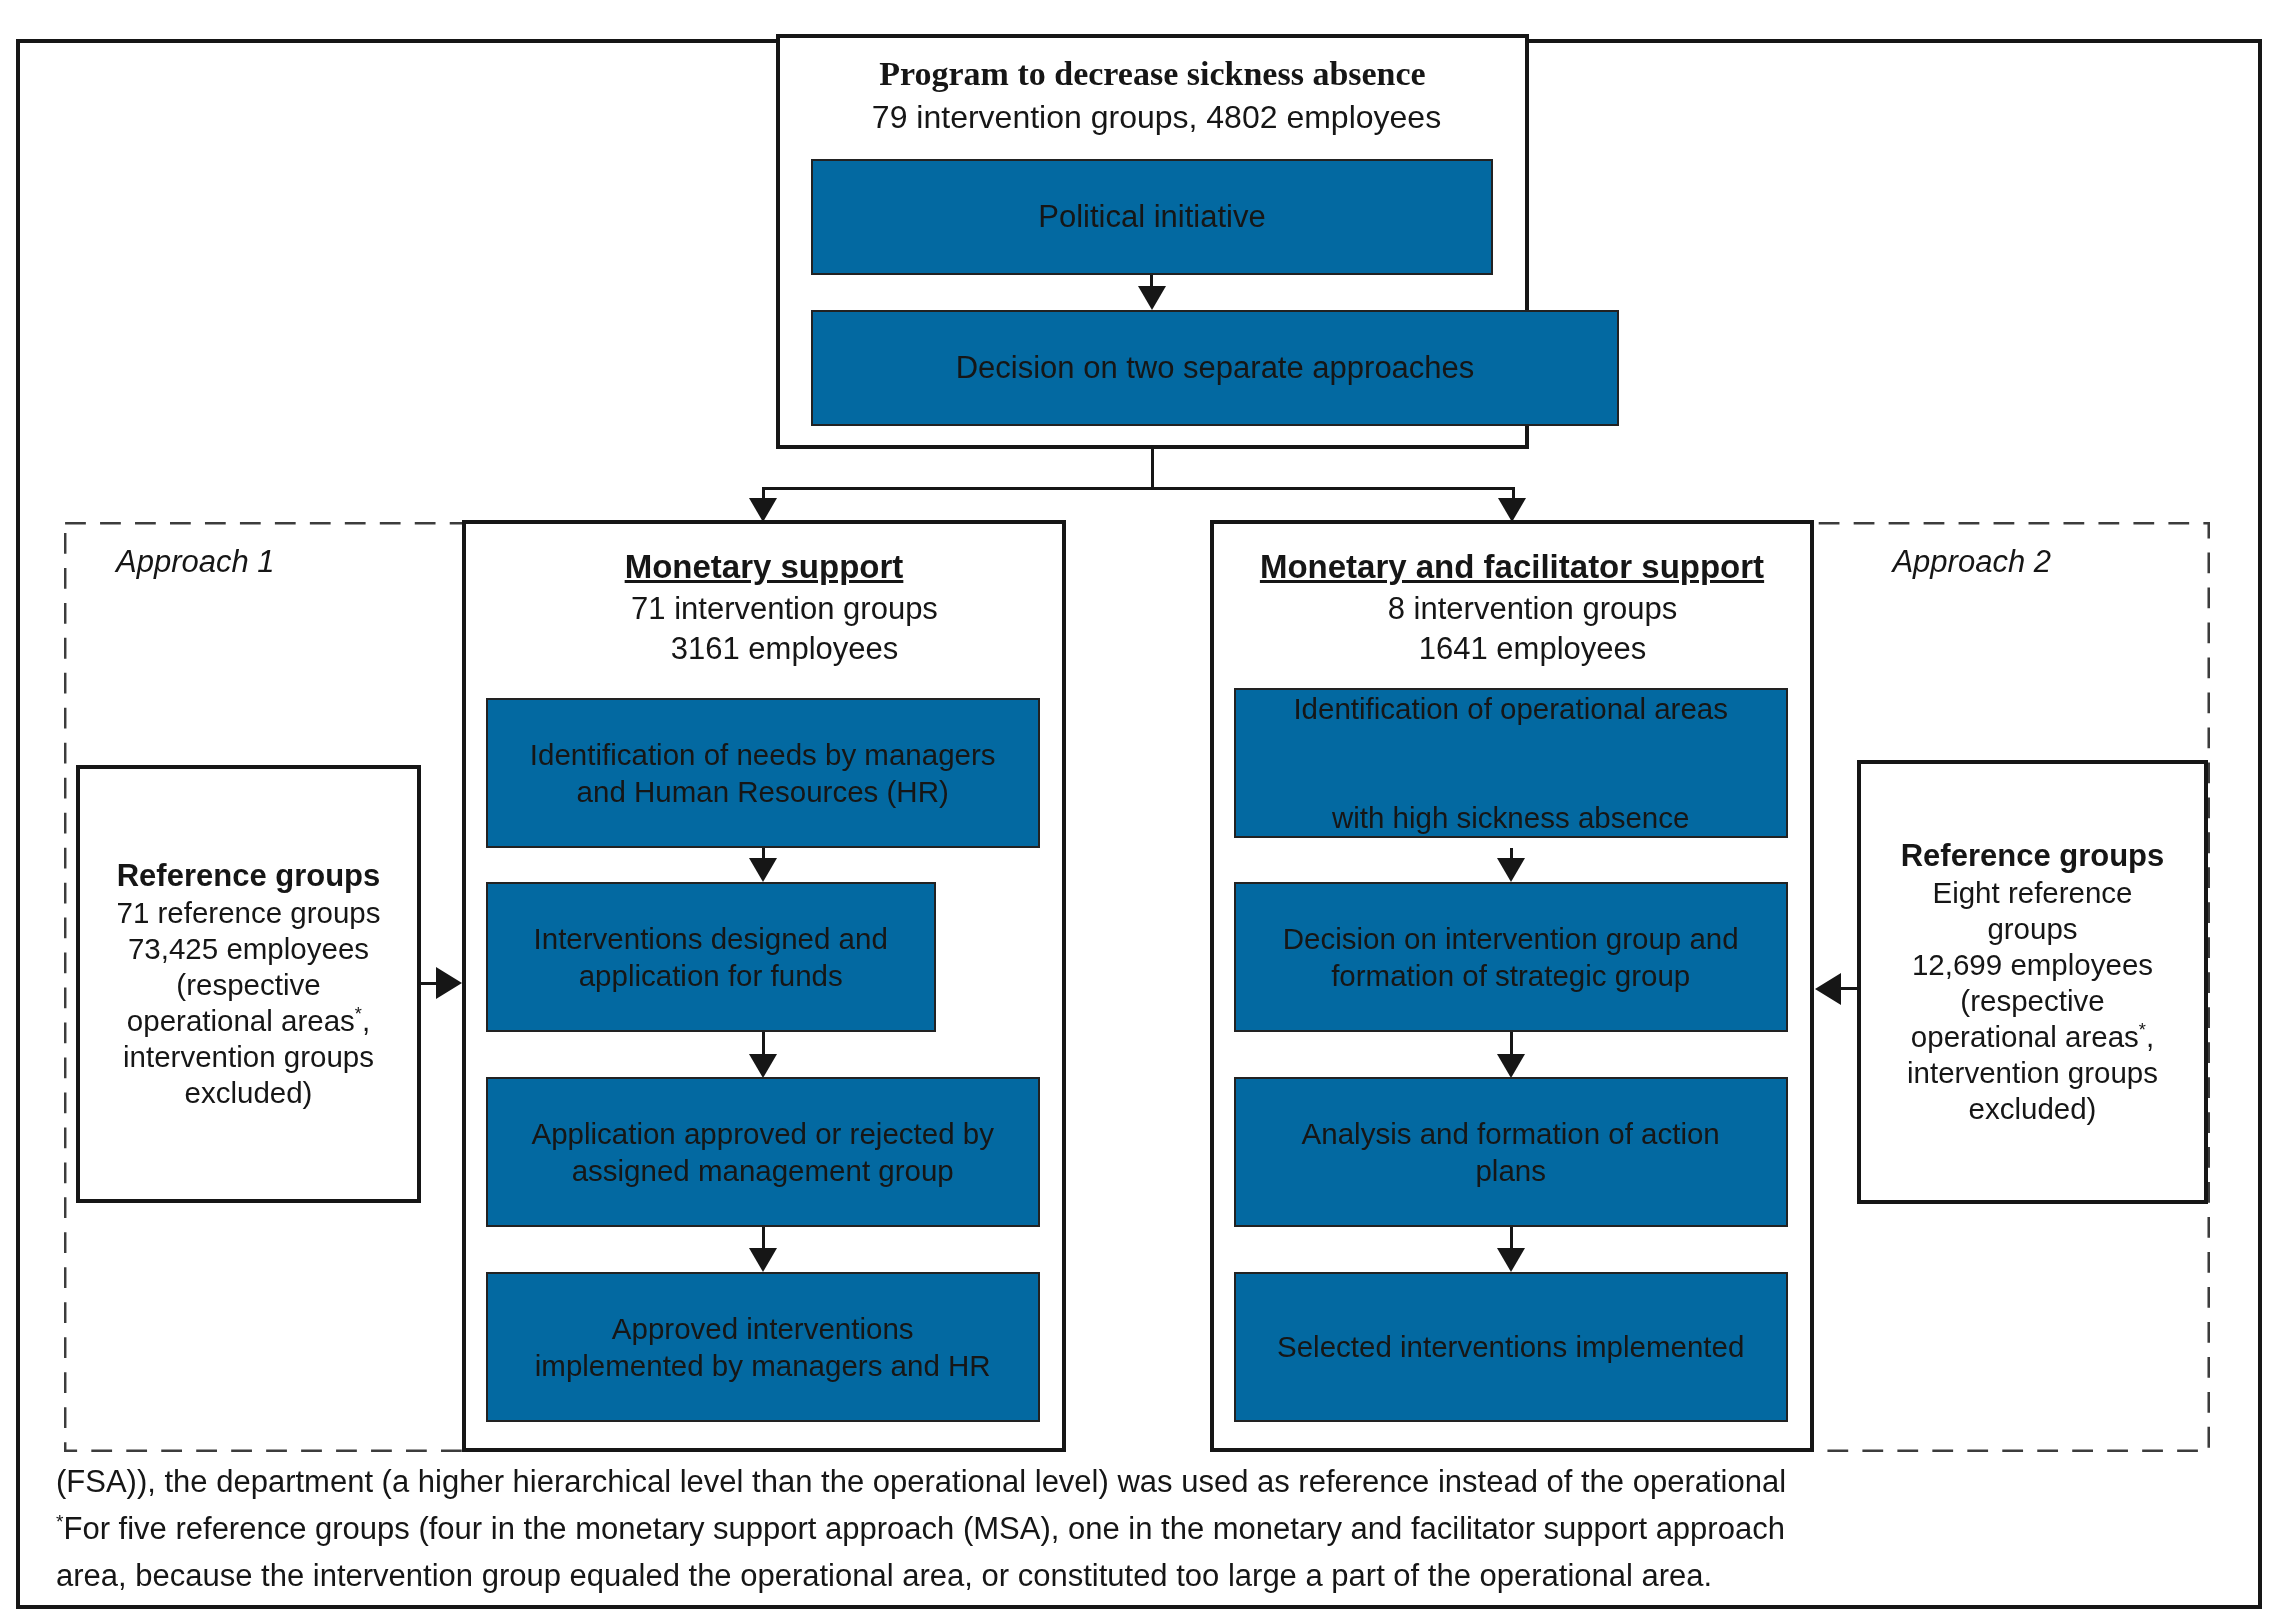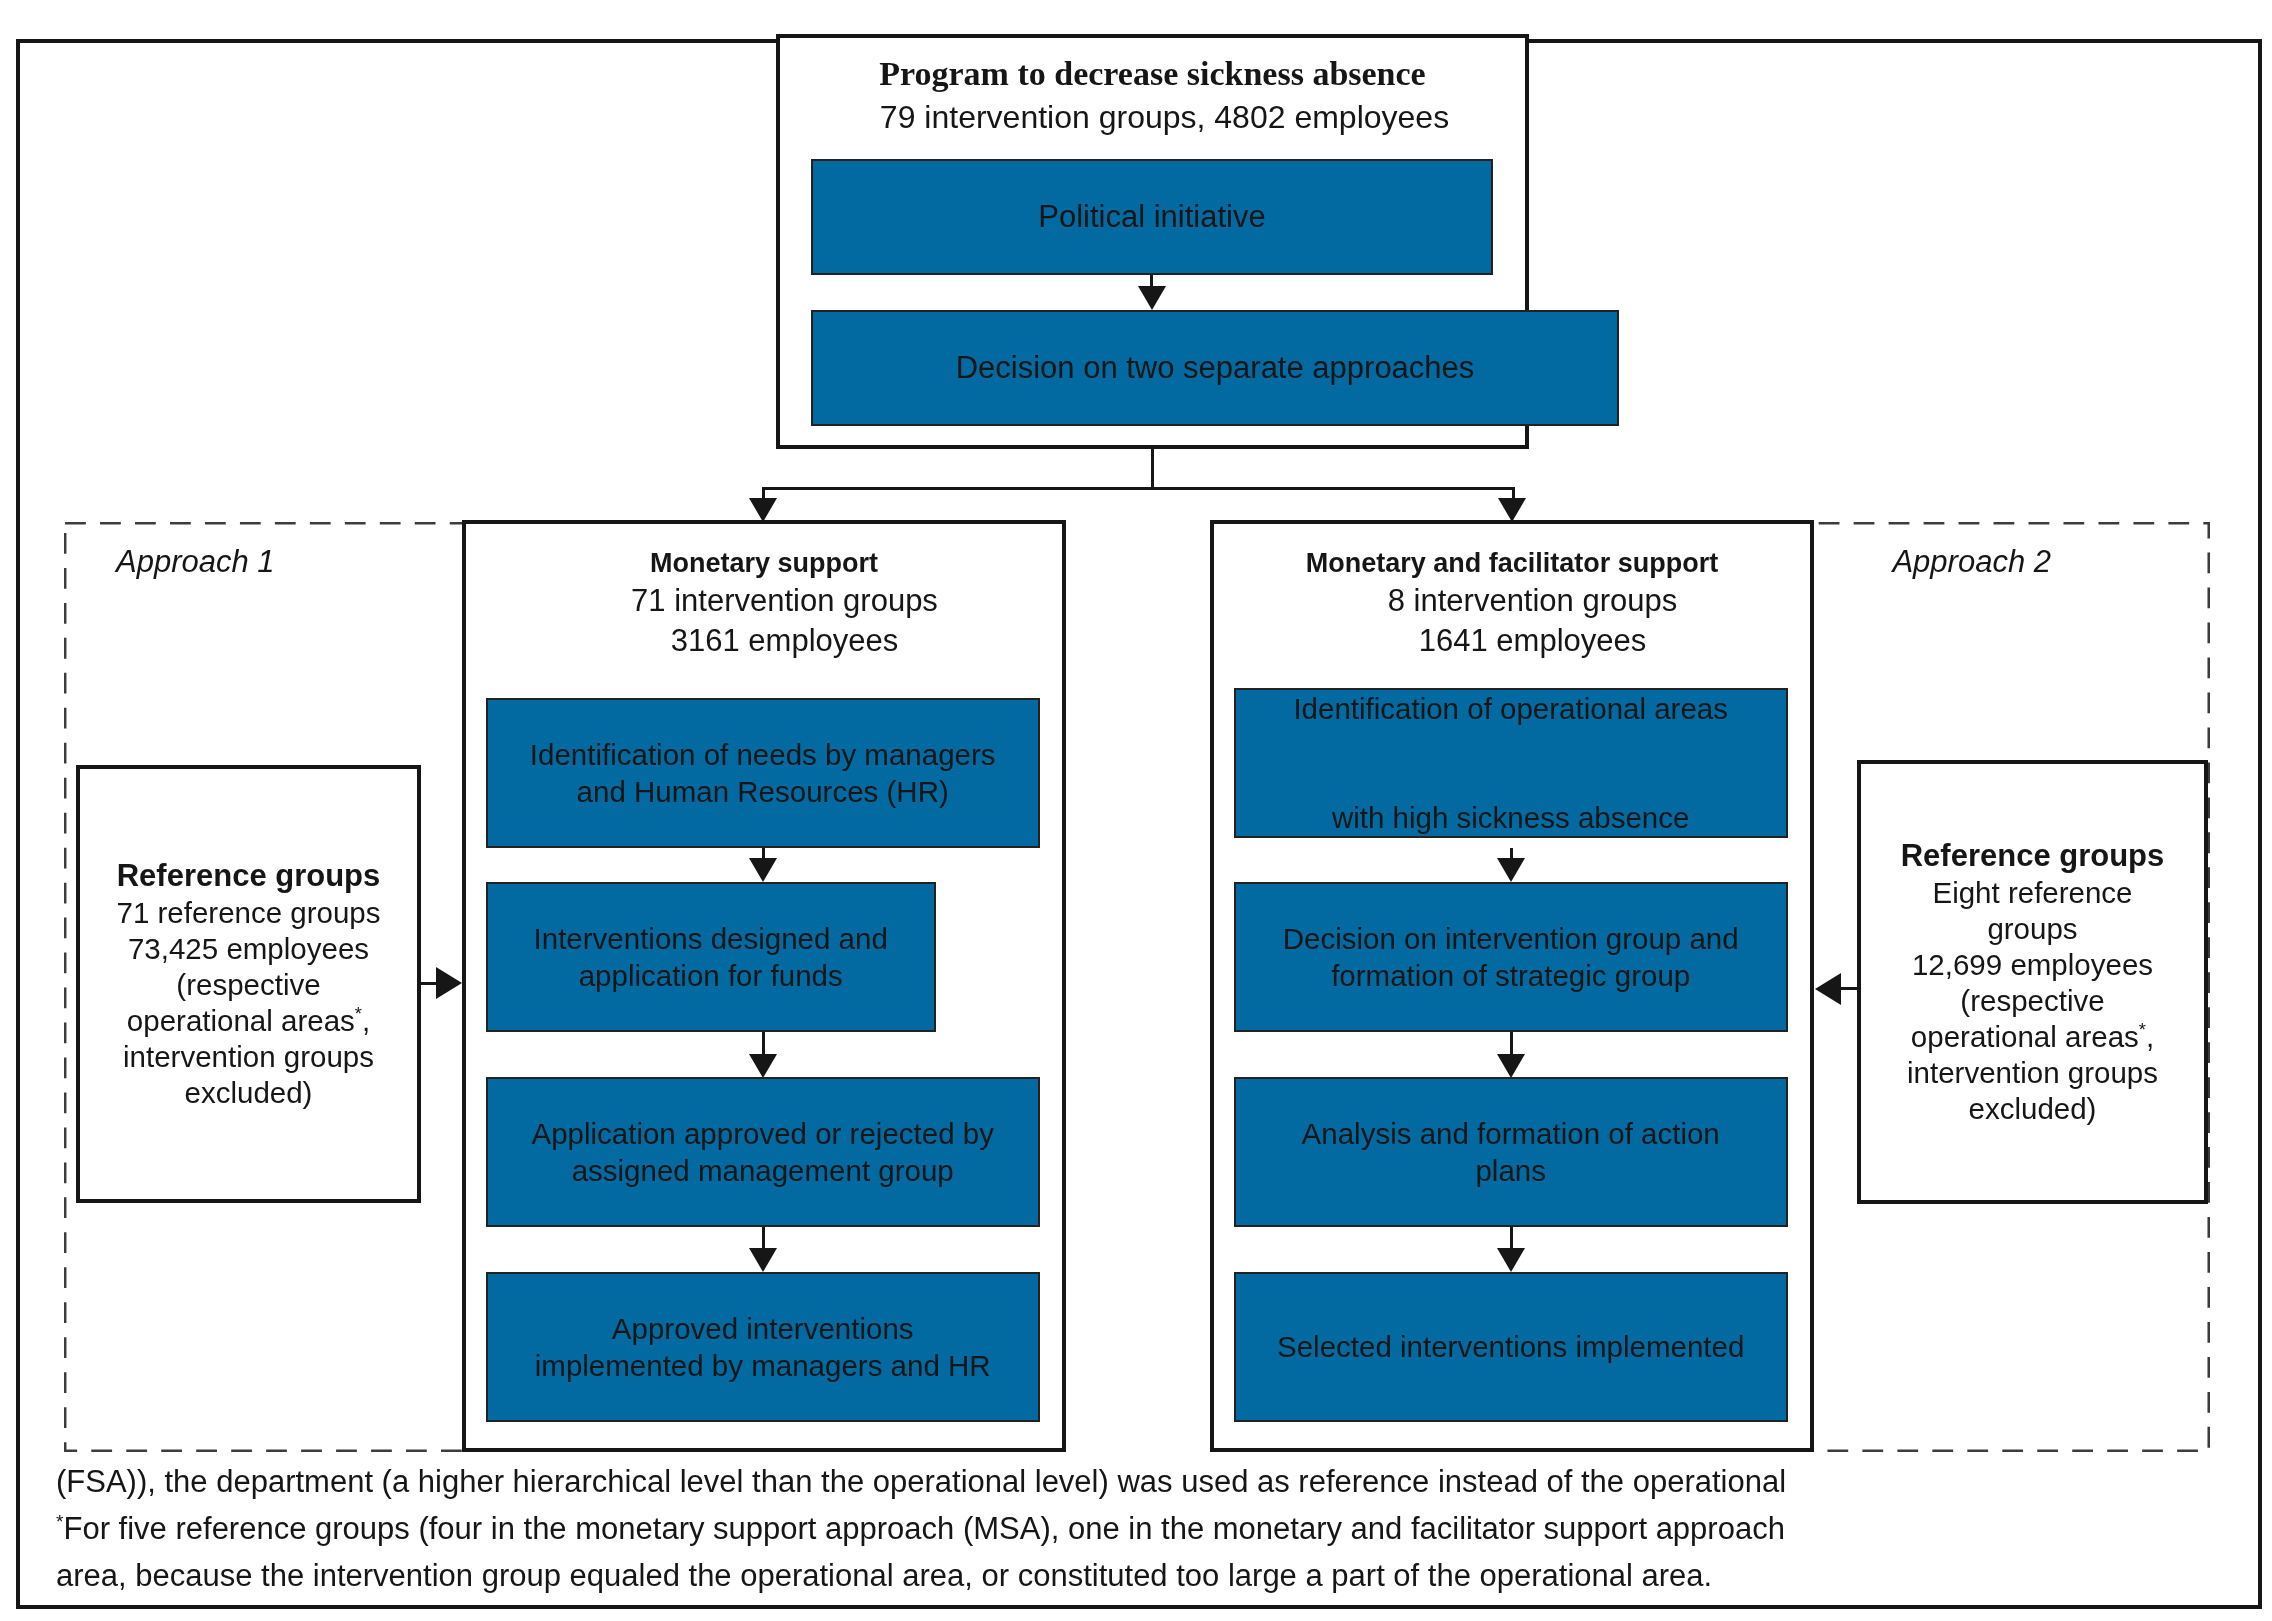--- a/index.html
+++ b/index.html
@@ -16,21 +16,21 @@
   .outer-border { border: 4.9px solid #161616; background: transparent; }
   .thickbox { background: #ffffff; border: 4.9px solid #161616; }
   .medbox   { background: #ffffff; border: 4.4px solid #161616; }
   .thinbox  { background: #0369a1; border: 2.2px solid #222222; }
   .center-txt { text-align: center; }
   .step {
     display: flex; flex-direction: column; align-items: center; justify-content: center;
     text-align: center; font-size: 29.5px; line-height: 1.26; white-space: nowrap;
   }
   .prog-step { font-size: 31px; }
-  .col-title { font-weight: bold; font-size: 27px; line-height: 1.3; }
+  .col-title { font-weight: bold; font-size: 33px; line-height: 1.3; text-decoration: underline; }
   .col-sub { font-size: 31px; line-height: 1.3; padding-left: 41px; }
   .prog-title { font-weight: bold; font-size: 34px; line-height: 1.25; }
   .prog-sub { font-size: 32px; line-height: 1.25; }
   .refbox {
     display: flex; flex-direction: column; align-items: center; justify-content: center;
     text-align: center; font-size: 29.5px; line-height: 1.22; white-space: nowrap;
   }
   .ref-title { font-weight: bold; font-size: 31px; }
   .approach-label { font-style: italic; font-size: 31px; }
   sup.ast { font-size: 62%; vertical-align: super; line-height: 0; }
@@ -68,21 +68,21 @@
   </svg>
   <svg class="abs" style="left:1258px; top:522px;" width="952" height="930" viewBox="0 0 1742 1702">
     <rect x="2" y="2" width="1738" height="1698" fill="none" stroke="#3c3c3c" stroke-width="5" stroke-dasharray="38 26"></rect>
   </svg>
 
   <div class="abs approach-label" style="left:116px; top:544px;">Approach 1</div>
   <div class="abs approach-label" style="left:1825px; top:544px; width:226px; text-align:right;">Approach 2</div>
 
   <div class="abs thickbox" style="left:776px; top:34px; width:753px; height:415px;">
     <div class="abs prog-title center-txt" style="left:0; top:15.3px; width:100%;font-family:Liberation Serif, serif;">Program to decrease sickness absence</div>
-    <div class="abs prog-sub center-txt" style="left:8px; top:59px; width:100%;padding-left:8px;">79 intervention groups, 4802 employees</div>
+    <div class="abs prog-sub center-txt" style="left:0; top:59px; width:100%;padding-left:8px;">79 intervention groups, 4802 employees</div>
     <div class="abs thinbox step prog-step" style="left:31px; top:121px; width:682px; height:116px;">
       <div>Political initiative</div>
     </div>
     <div class="abs varrow" style="left:calc(50% - 14.8px); top:237px; height:35px;">
       <div class="shaft"></div>
       <div class="head"></div>
     </div>
     <div class="abs thinbox step prog-step" style="left:31px; top:272px; width:808px; height:116px;">
       <div>Decision on two separate approaches</div>
     </div>

